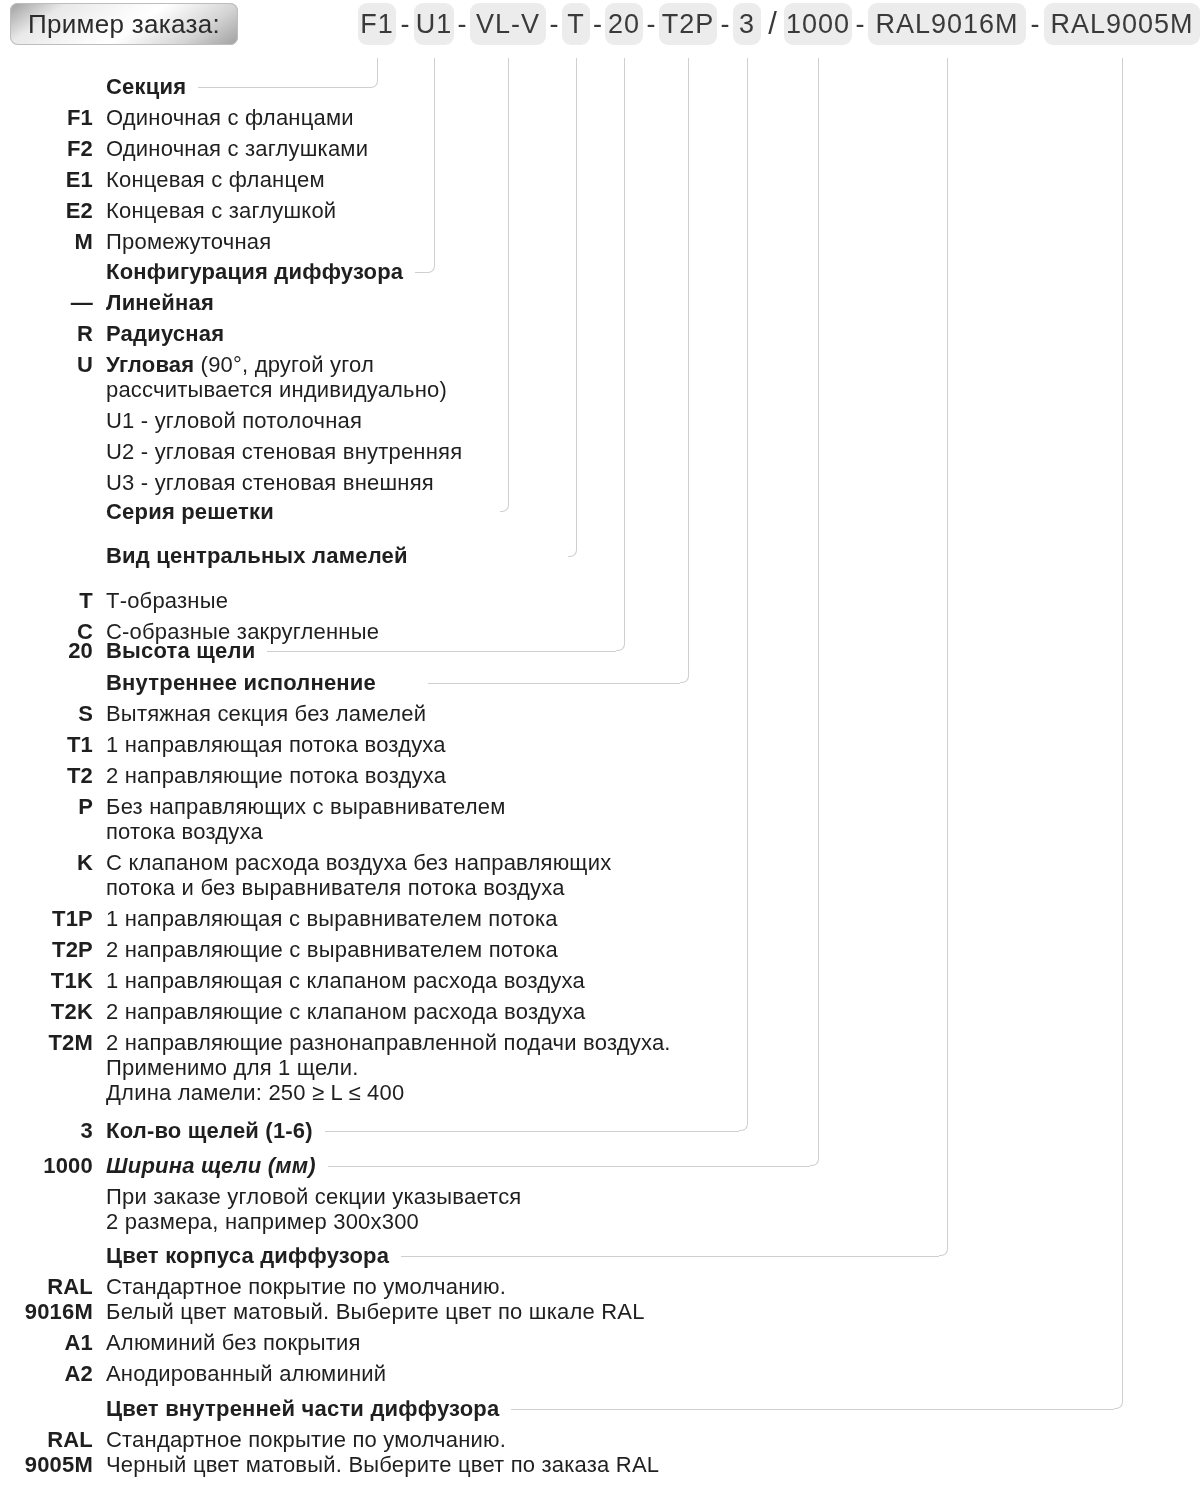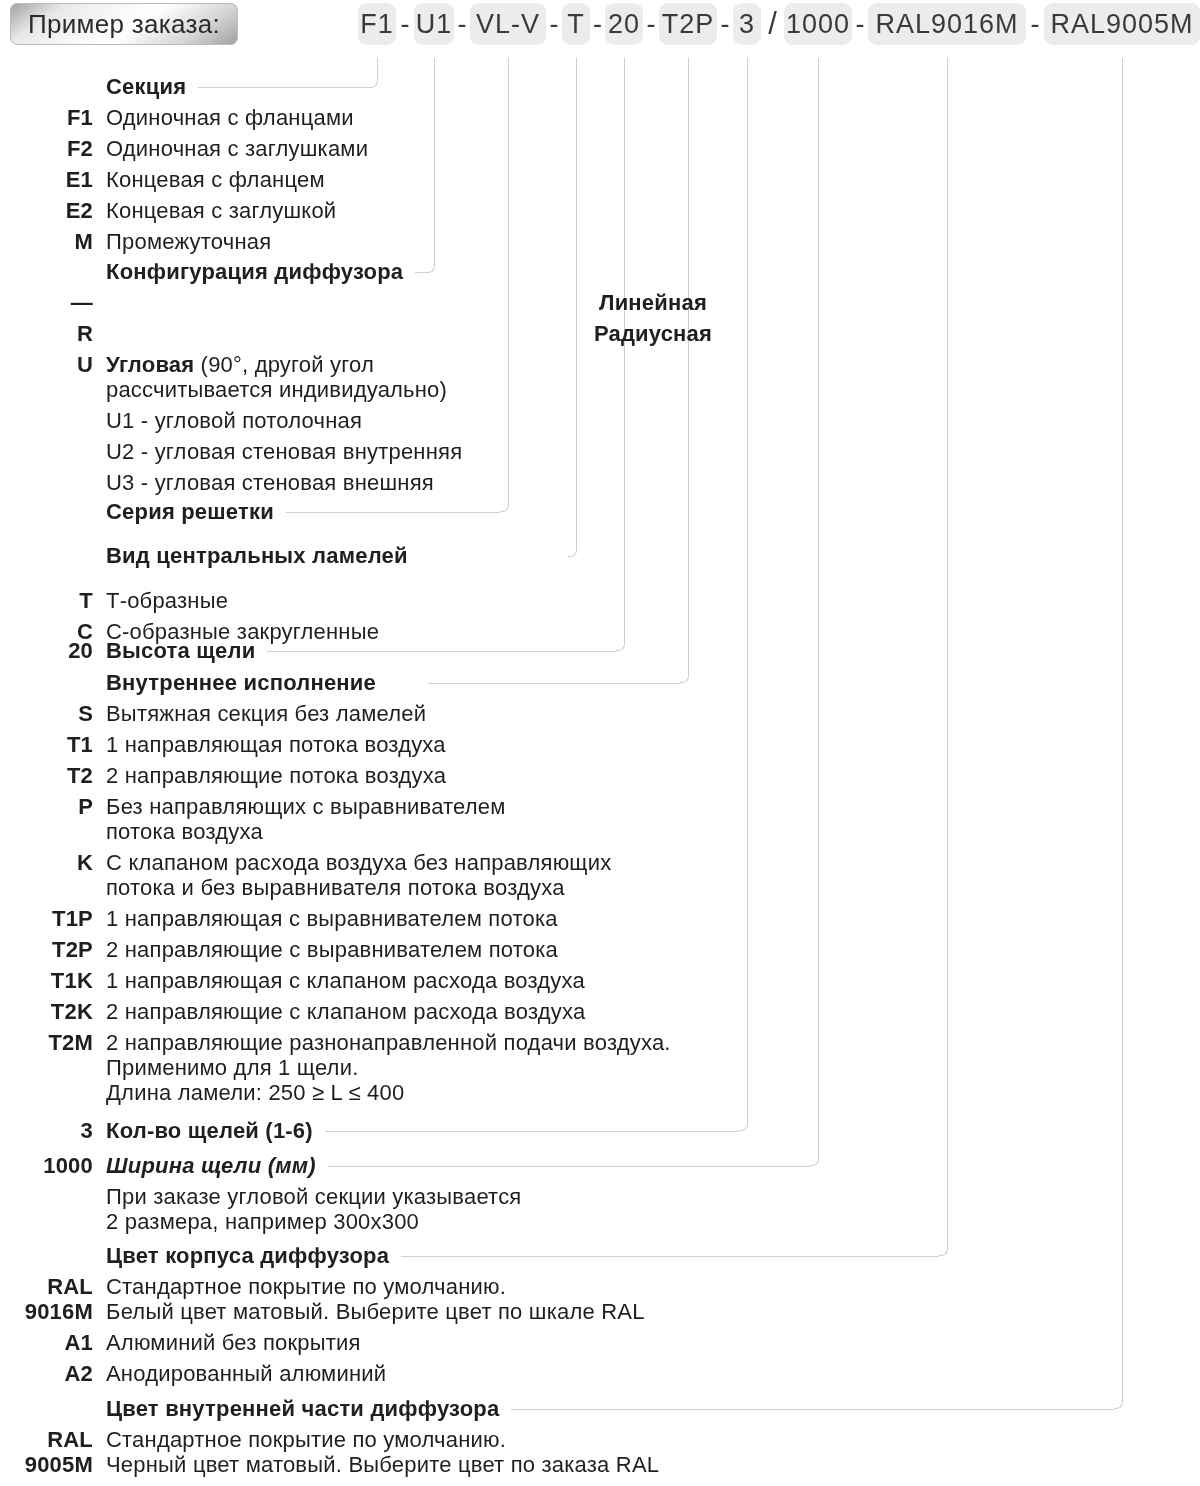--- a/index.html
+++ b/index.html
@@ -23,21 +23,21 @@
   
   .corner{position:absolute;width:8px;border-right:1px solid #cfcfcf;border-bottom:1px solid #cfcfcf;
           border-bottom-right-radius:7px;}
 
   
   .group{position:absolute;left:0;width:1200px;}
   .row{display:grid;grid-template-columns:93px 1fr;column-gap:13px;
        font-size:22px;line-height:25px;margin-bottom:6px;letter-spacing:0.2px;}
   .code{text-align:right;font-weight:bold;white-space:nowrap;}
   .desc{white-space:nowrap;}
-  .hdr{font-weight:bold;text-align:center;}
+  .hdr{font-weight:bold;}
   .leadwrap{display:flex;align-items:flex-start;}
   .lead{flex:1 1 auto;height:0;border-top:1px solid #cfcfcf;margin-left:12px;margin-top:13px;}
 </style>
 </head>
 <body>
 
 <div class="stage">
 
   <div class="badge">Пример заказа:</div>
 
@@ -140,21 +140,21 @@
     <div class="row">
       <div class="code"></div>
       <div class="desc">U3 - угловая стеновая внешняя</div>
     </div>
   </div>
 
   <div class="group" style="top:499px;">
     <div class="row">
       <div class="code"></div>
       <div class="desc">
-        <div class="leadwrap" style="width:394px;">
+        <div class="leadwrap" style="width:394px;flex-direction:column;">
           <span class="hdr">Серия решетки</span>
           <span class="lead"></span>
         </div>
       </div>
     </div>
   </div>
 
   <div class="group" style="top:543px;">
     <div class="row">
       <div class="code"></div>

